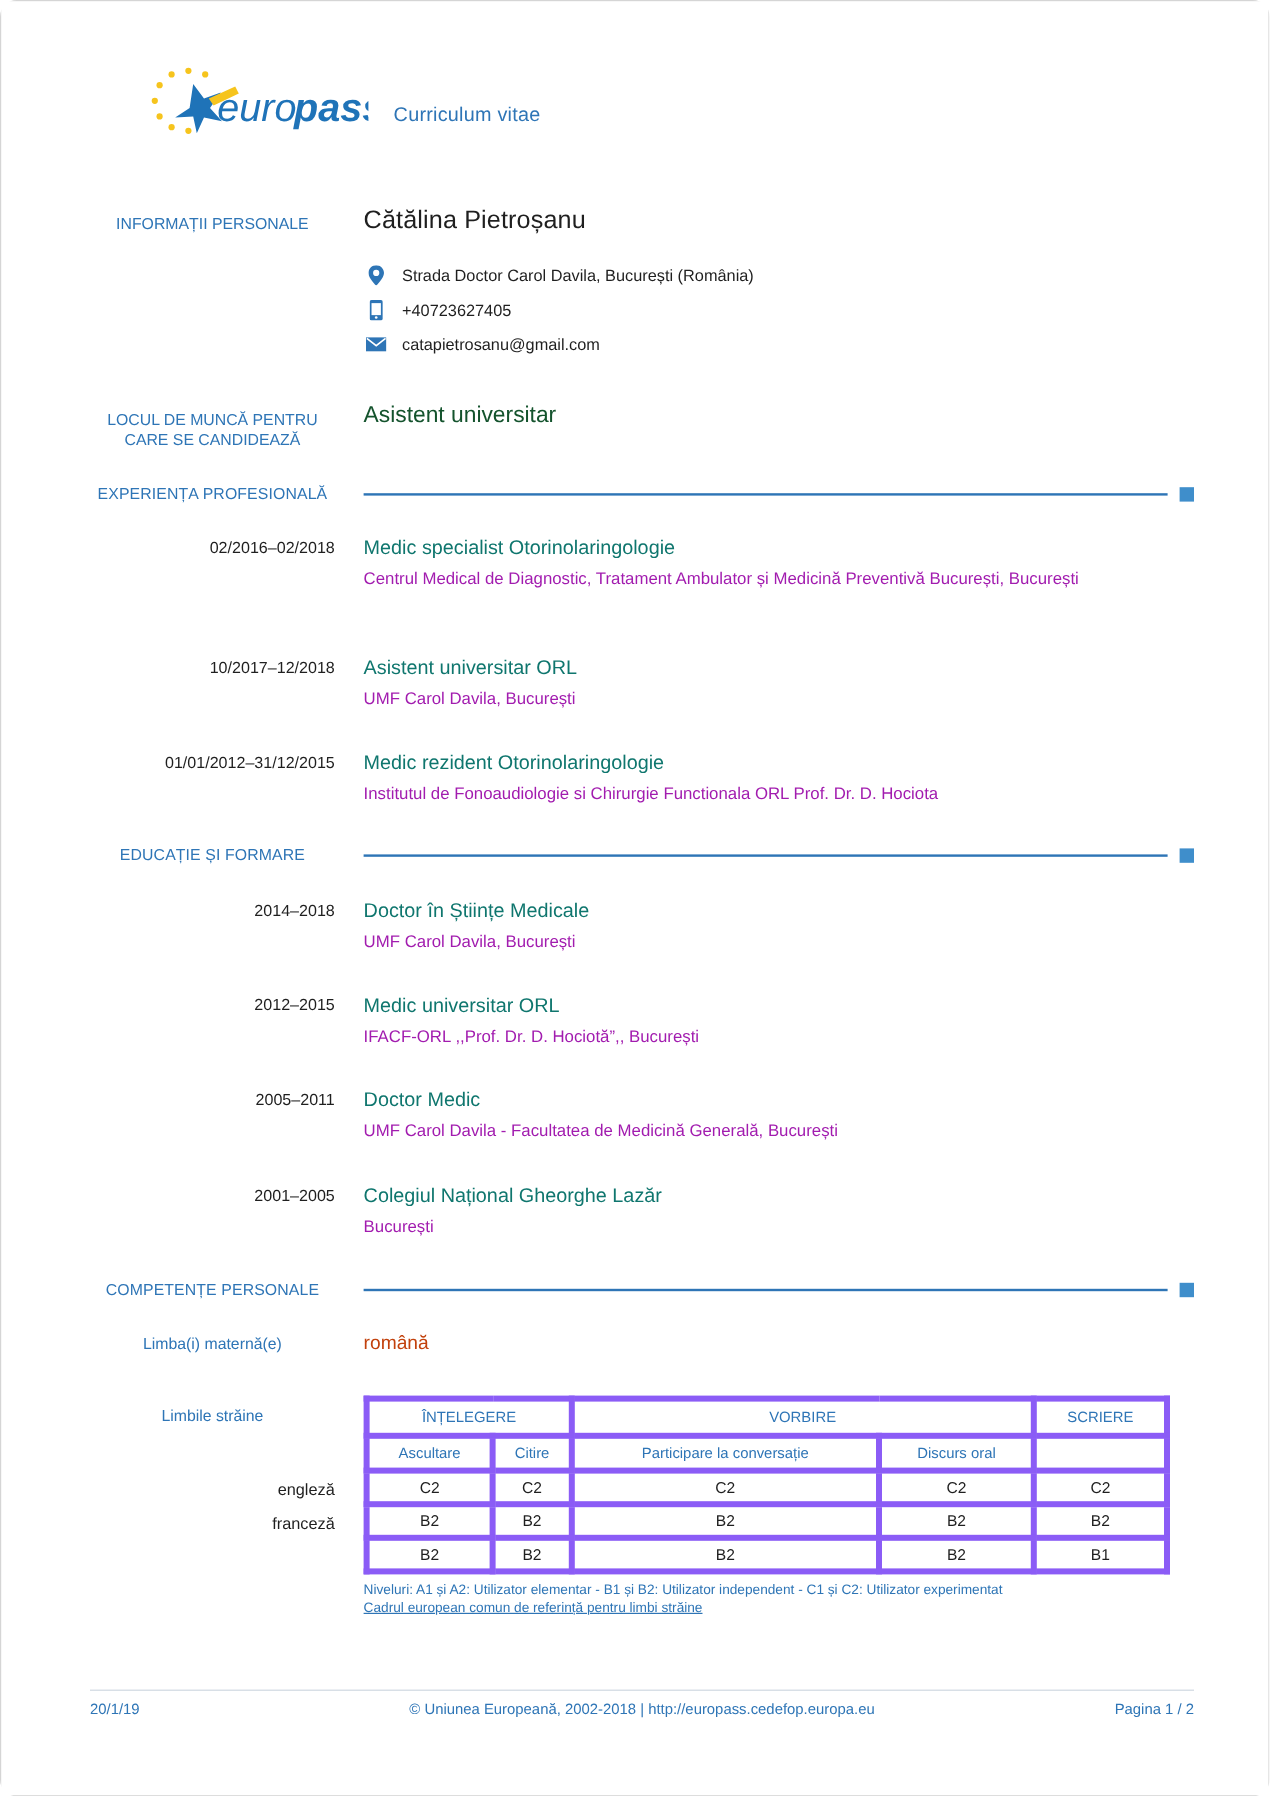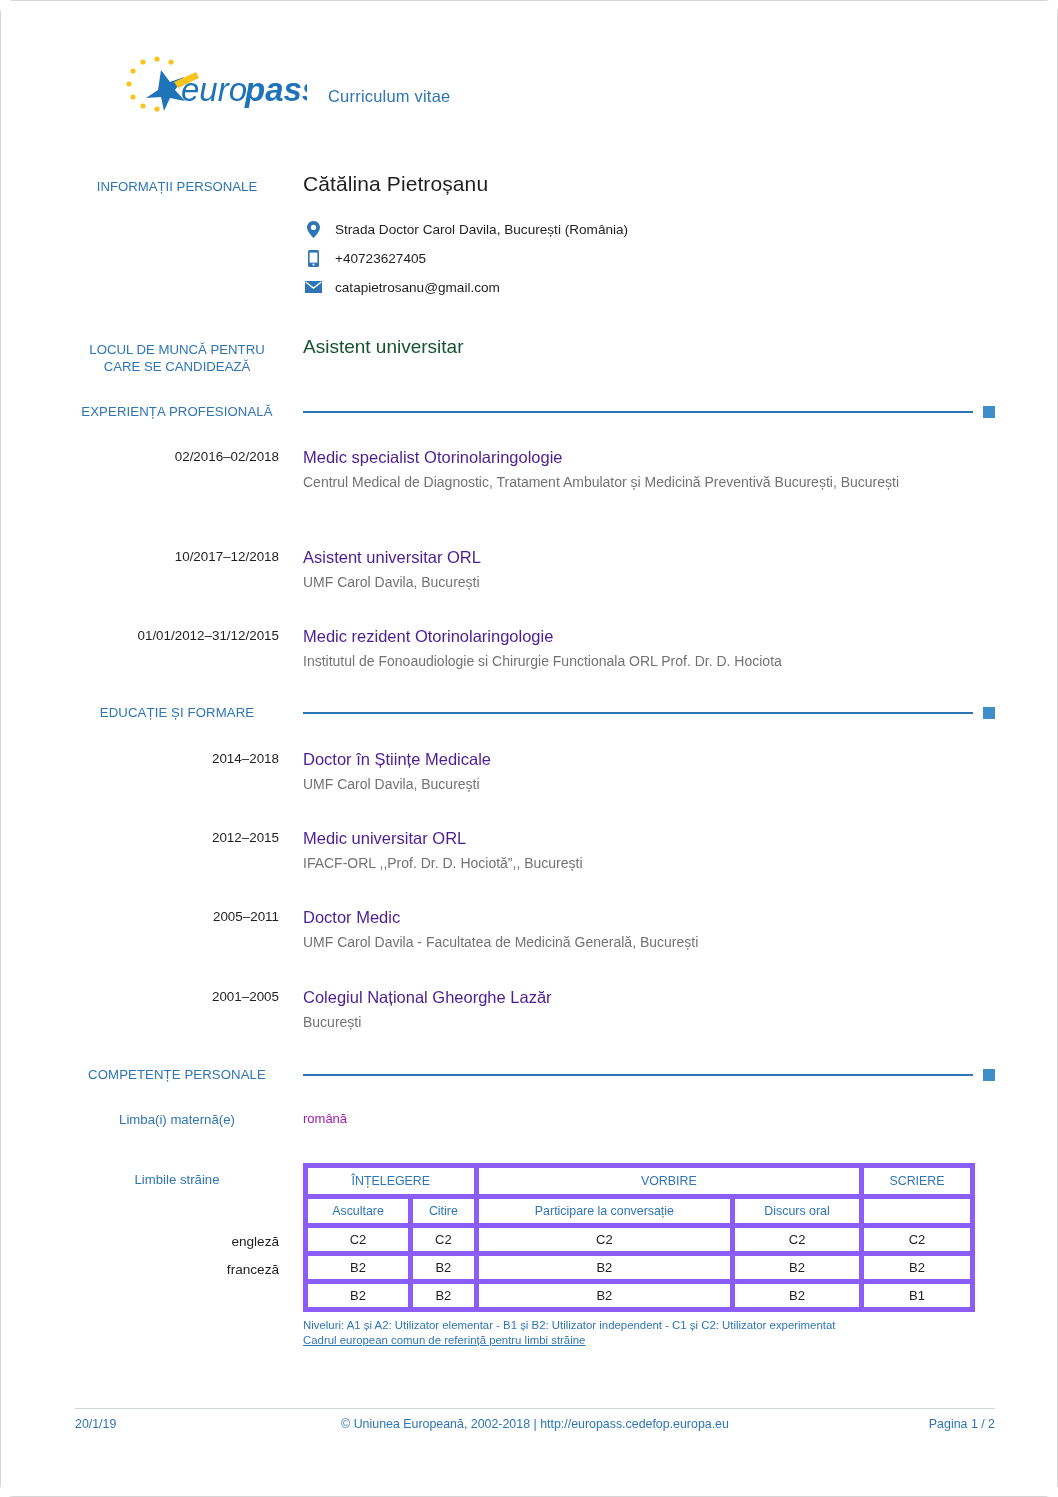--- a/index.html
+++ b/index.html
@@ -115,26 +115,26 @@
     position: absolute;
     top: 3px;
     right: 0;
     width: 12px;
     height: 12px;
     background: #3f8ecb;
   }
   
   .entry-title {
     font-size: 16.5px;
-    color: #4c1d95;
+    color: #0f766e;
     line-height: 22px;
   }
   .entry-sub {
     font-size: 14px;
-    color: #737373;
+    color: #a21caf;
     line-height: 21px;
     margin-top: 4px;
   }
   .date-col {
     color: #1f1f1f;
     font-size: 13.4px;
     text-align: right;
     padding-right: 24px;
     width: 228px;
     box-sizing: border-box;
@@ -365,21 +365,21 @@
   <div class="row" style="top:1066px;">
     <div class="label-col section-label">COMPETENȚE PERSONALE</div>
     <div class="rule-wrap">
       <div class="rule"></div>
       <div class="rule-square"></div>
     </div>
   </div>
 
   <div class="row" style="top:1111px;">
     <div class="label-col">Limba(i) maternă(e)</div>
-    <div class="content-col" style="font-size:13px;color:#a21caf;">română</div>
+    <div class="content-col" style="font-size:16px;color:#c2410c;">română</div>
   </div>
 
   <div class="row" style="top:1163px; align-items:flex-start;">
     <div class="label-col" style="padding-top:8px;">Limbile străine</div>
     <div class="content-col">
       <table class="lang-table">
         <tbody>
             <tr>
           <th colspan="2">ÎNȚELEGERE</th>
           <th colspan="2">VORBIRE</th>

